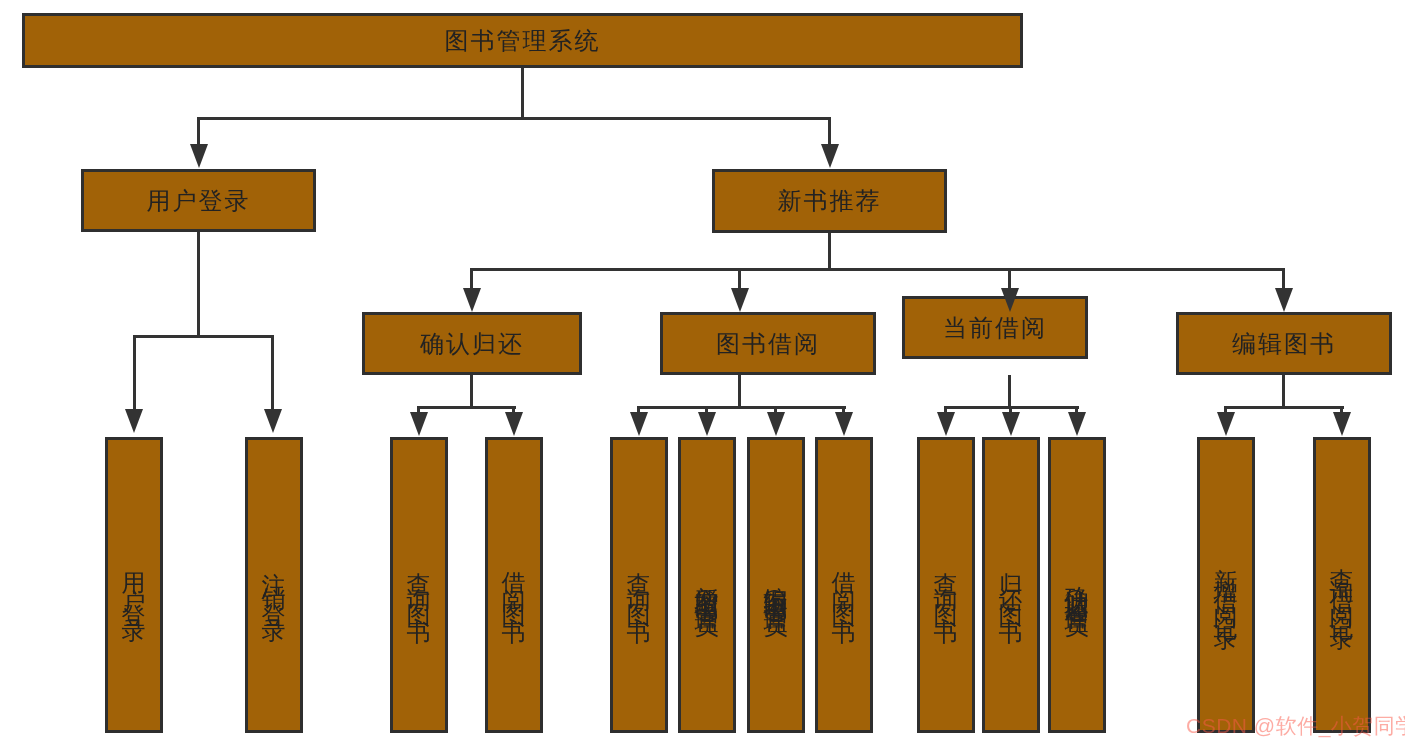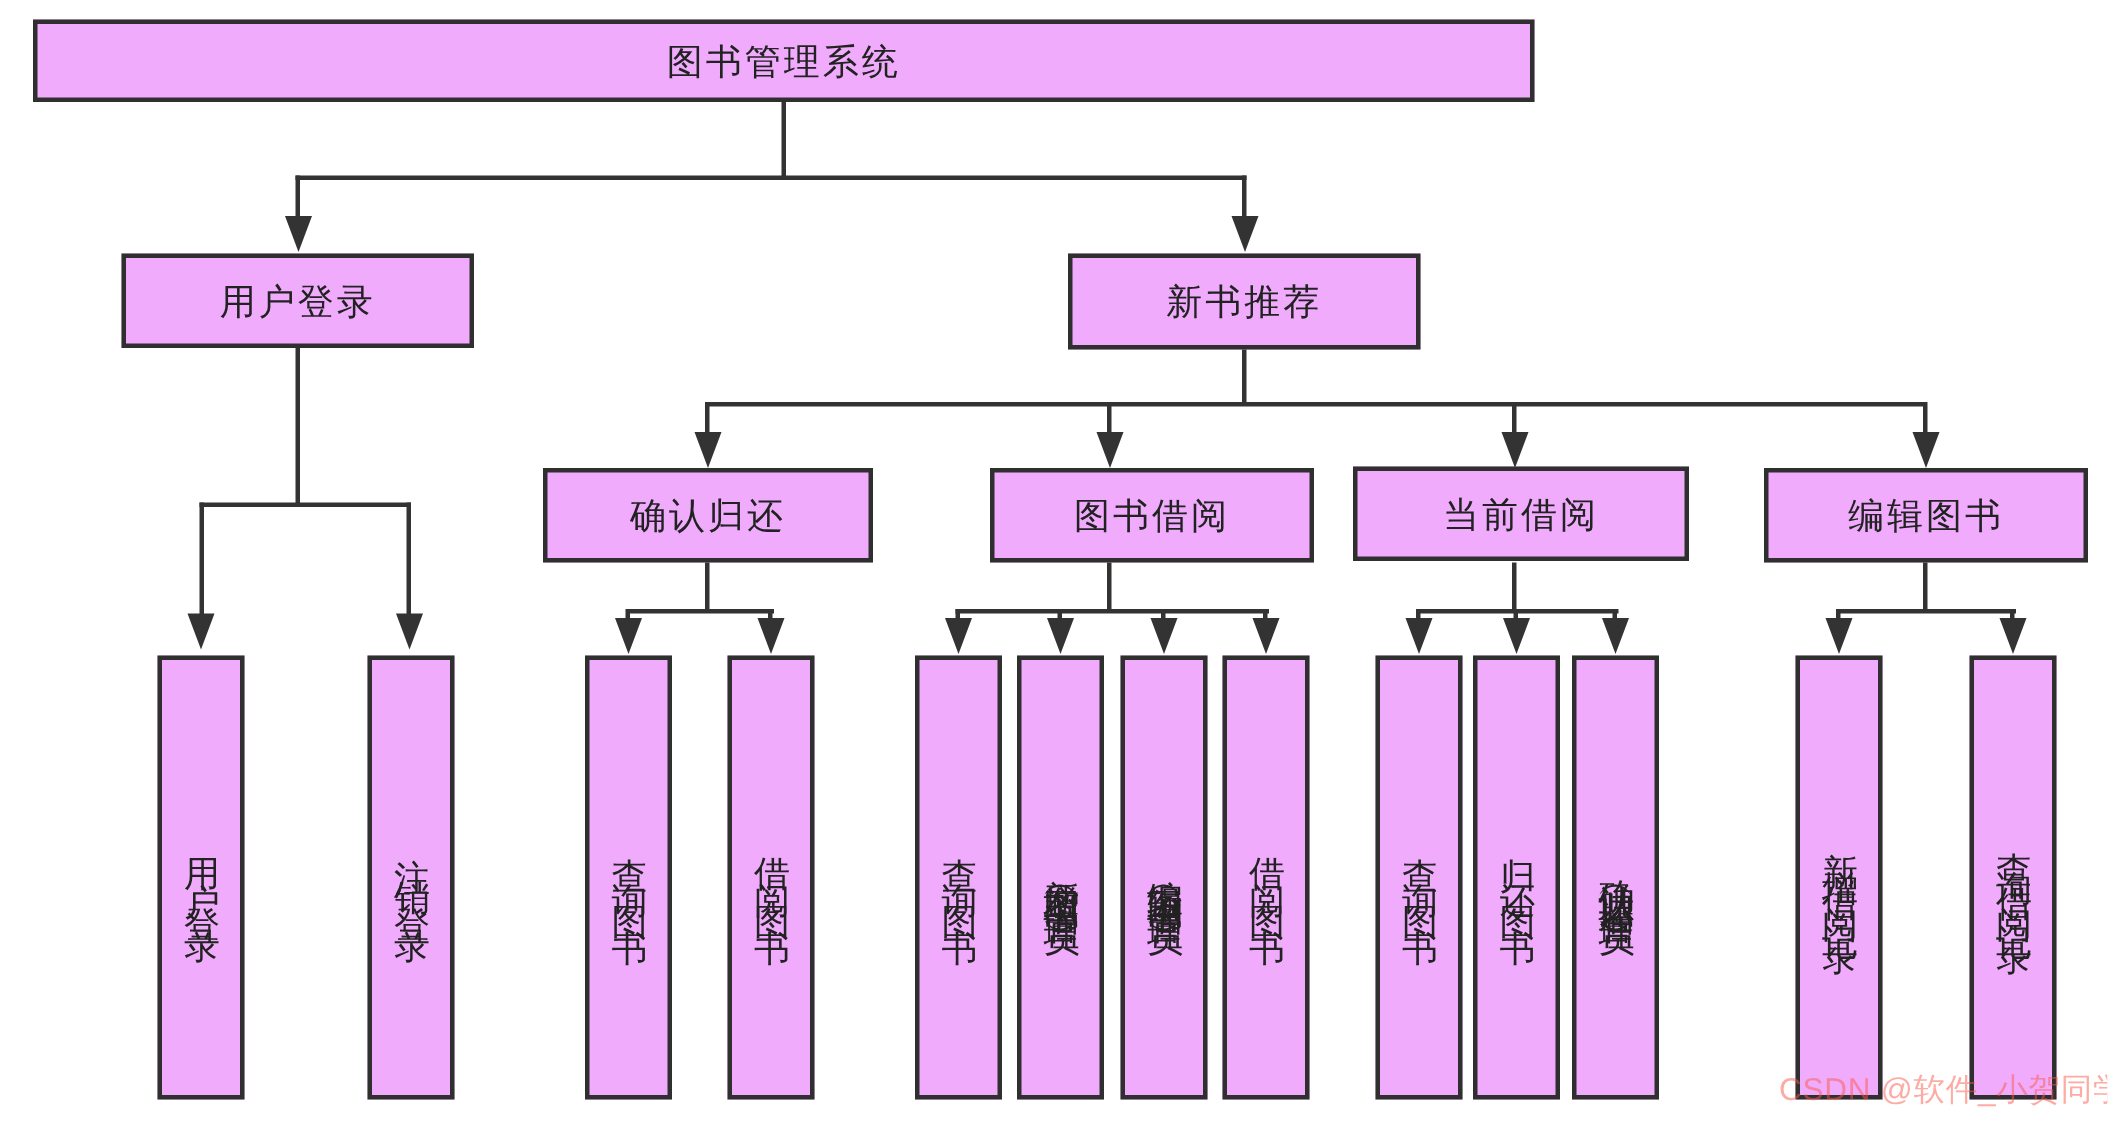--- a/index.html
+++ b/index.html
@@ -1,21 +1,21 @@
 <!DOCTYPE html>
 <html><head>
 <meta charset="utf-8">
 <style>
   html,body{margin:0;padding:0;background:#ffffff;}
   #canvas{
     position:relative;width:1405px;height:747px;background:#ffffff;
     font-family:"Liberation Sans","DejaVu Sans",sans-serif;overflow:hidden;
   }
   .box{
-    position:absolute;background:#f0abfc;border:3px solid #2f2f2f;
+    position:absolute;background:#a16207;border:3px solid #2f2f2f;
     box-sizing:border-box;display:flex;align-items:center;justify-content:center;
     color:#222222;
   }
   .box span{font-size:24px;letter-spacing:2px;white-space:nowrap;}
   .leaf span{
     writing-mode:vertical-rl;text-orientation:mixed;
     font-size:24px;line-height:1.05;white-space:normal;
   }
   .sp-l span{letter-spacing:16px;}
   .sp-m span{letter-spacing:12px;}
@@ -51,21 +51,21 @@
   </div>
 
   <div class="box" style="left:362px;top:312px;width:220px;height:63px">
     <span>确认归还</span>
   </div>
 
   <div class="box" style="left:660px;top:312px;width:216px;height:63px">
     <span>图书借阅</span>
   </div>
 
-  <div class="box" style="left:902px;top:311px;width:224px;height:63px">
+  <div class="box" style="left:902px;top:296px;width:186px;height:63px">
     <span>当前借阅</span>
   </div>
 
   <div class="box" style="left:1176px;top:312px;width:216px;height:63px">
     <span>编辑图书</span>
   </div>
 
   <div class="box leaf sp-l" style="left:105px;top:437px;width:58px;height:296px">
     <span>用户登录</span>
   </div>

